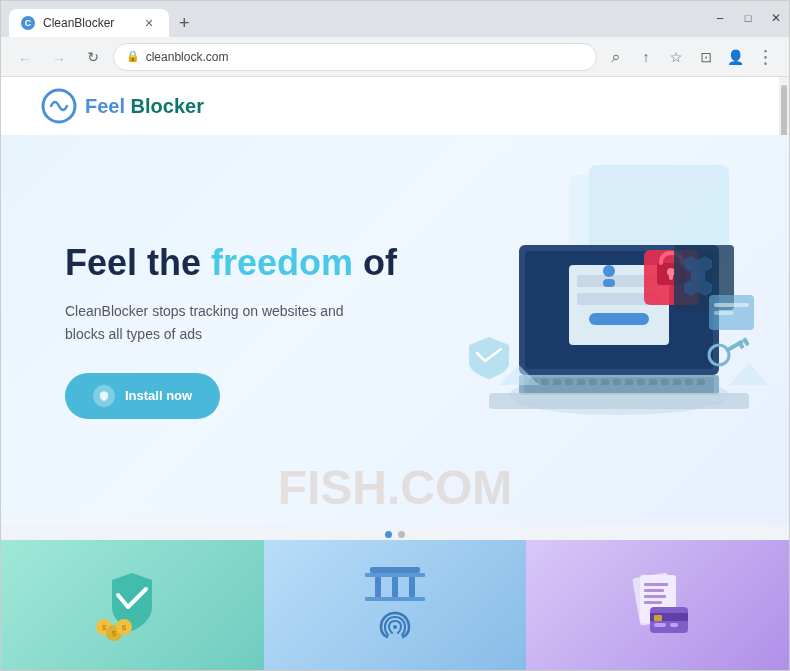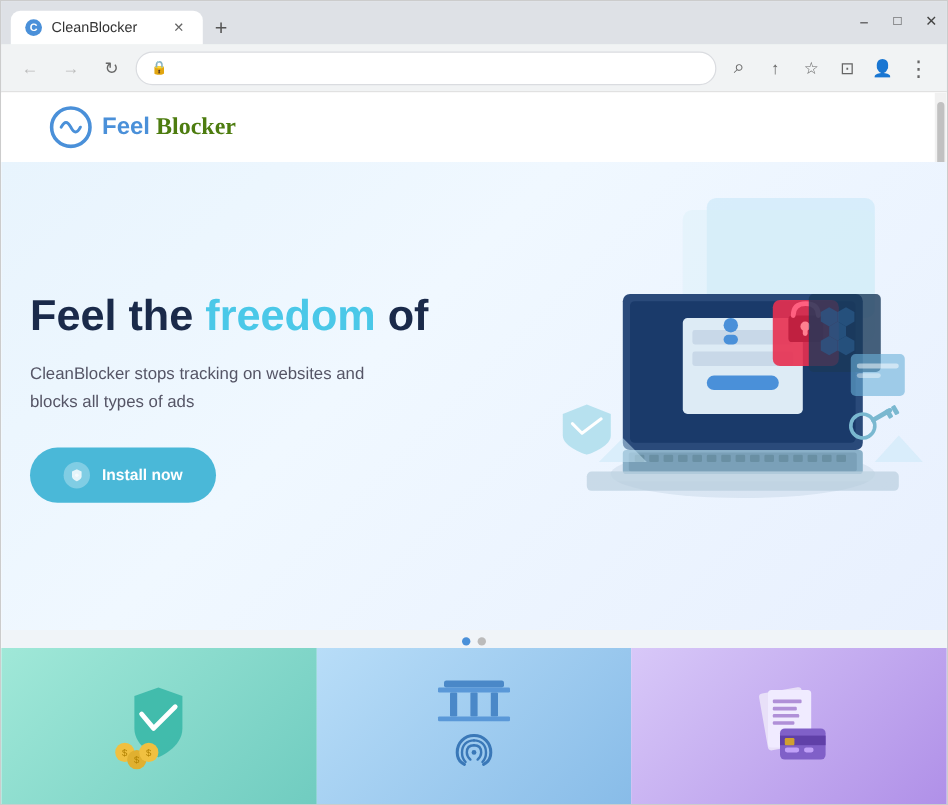--- a/index.html
+++ b/index.html
@@ -37,21 +37,21 @@
     
     .site-nav { height: 70px; display: flex; align-items: center; padding: 0 40px; background: #fff; border-bottom: none; }
     .logo { display: flex; align-items: center; gap: 8px; margin-right: auto; }
     .logo-icon { width: 36px; height: 36px; }
     .logo-text { font-size: 20px; font-weight: 600; color: #1a1a2e; }
     .logo-text span { color: #4a90d9; }
     .nav-links { display: flex; gap: 32px; }
     .nav-link { font-size: 14px; color: #333; text-decoration: none; cursor: pointer; white-space: nowrap; }
 
     
-    .hero { flex: 1; background: linear-gradient(135deg, #e8f4fd 0%, #f0f8ff 40%, #e8f0fe 100%); display: flex; align-items: center; padding: 20px 24px; position: relative; overflow: hidden; min-height: 390px; }
+    .hero { flex: 1; background: linear-gradient(135deg, #e8f4fd 0%, #f0f8ff 40%, #e8f0fe 100%); display: flex; align-items: center; padding: 20px 64px; position: relative; overflow: hidden; min-height: 390px; }
     .hero-content { flex: 1; z-index: 2; }
     .hero-title { font-size: 36px; font-weight: 800; color: #1a2a4a; line-height: 1.2; margin-bottom: 16px; }
     .hero-title .highlight { color: #4ac8e8; }
     .hero-subtitle { font-size: 14px; color: #556; line-height: 1.6; margin-bottom: 28px; max-width: 320px; }
     .install-btn { background: #4ab8d8; color: #fff; border: none; border-radius: 24px; padding: 12px 28px; font-size: 13px; font-weight: 600; cursor: pointer; display: flex; align-items: center; gap: 10px; width: fit-content; }
     .btn-icon { width: 22px; height: 22px; background: rgba(255,255,255,0.3); border-radius: 50%; display: flex; align-items: center; justify-content: center; font-size: 12px; }
 
     
     .hero-illustration { position: absolute; right: 20px; top: 10px; width: 380px; height: 320px; }
 
@@ -103,20 +103,21 @@
       <span>←</span>
     </div>
     <div class="nav-btn disabled">
       <span>→</span>
     </div>
     <div class="nav-btn">
       <span>↻</span>
     </div>
     <div class="url-box">
       <span class="url-lock">🔒</span>
+      <span class="url-text">cleanblock.com</span>
     </div>
     <div class="address-icons">
       <div class="addr-icon">
         <span style="font-size:16px;">⌕</span>
       </div>
       <div class="addr-icon">
         <span style="font-size:14px;">↑</span>
       </div>
       <div class="addr-icon">
         <span style="font-size:14px;">☆</span>
@@ -140,21 +141,21 @@
     </div>
 
     <div class="site-nav">
       <div class="logo">
 
         <svg class="logo-icon" viewBox="0 0 36 36">
           <circle cx="18" cy="18" r="16" fill="none" stroke="#4a90d9" stroke-width="3"></circle>
           <path d="M 10 18 Q 14 10 18 18 Q 22 26 26 18" fill="none" stroke="#4a90d9" stroke-width="2.5" stroke-linecap="round"></path>
         </svg>
         <span class="logo-text">
-          <span>Feel</span><span style="color:#4d7c0f;font-family:Liberation Serif, serif;"> Blocker</span>
+          <span>Feel</span><span style="color:#0f766e;"> Blocker</span>
         </span>
       </div>
     </div>
 
     <div class="hero">
 
       <div class="hero-content">
         <h1 class="hero-title">
           <span>Feel the </span><span class="highlight">freedom</span><span> of</span><br>
         </h1>
@@ -240,20 +241,21 @@
 
           <rect x="320" y="150" width="45" height="35" rx="4" fill="#6ab0d8" opacity="0.6"></rect>
           <rect x="325" y="158" width="35" height="4" rx="2" fill="#fff" opacity="0.5"></rect>
           <rect x="325" y="166" width="20" height="4" rx="2" fill="#fff" opacity="0.4"></rect>
 
           <polygon points="110,240 130,220 150,240" fill="#c8e8f8" opacity="0.5"></polygon>
           <polygon points="340,240 360,218 380,240" fill="#c8e8f8" opacity="0.5"></polygon>
         </svg>
       </div>
 
+      <div class="watermark">FISH.COM</div>
     </div>
 
     <div style="position:relative; background:#f0f4f8;">
       <div style="display:flex;align-items:center;justify-content:center;padding:6px 0 2px 0;">
         <span style="width:7px;height:7px;border-radius:50%;background:#4a90d9;display:inline-block;margin:0 3px;"></span>
         <span style="width:7px;height:7px;border-radius:50%;background:#bbb;display:inline-block;margin:0 3px;"></span>
       </div>
       <div class="cards-section">
 
         <div class="card" style="background: linear-gradient(135deg, #a0e8d8 0%, #70ccc0 100%);">

